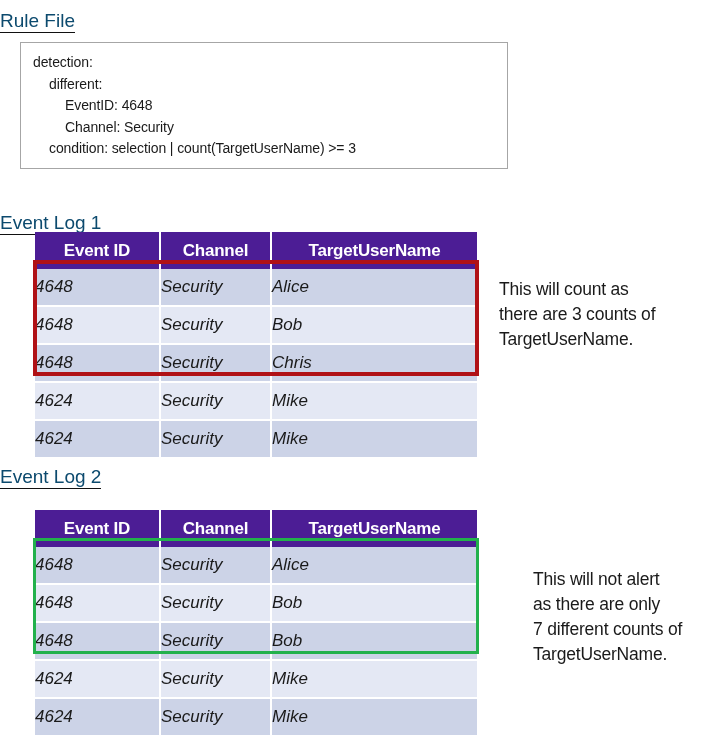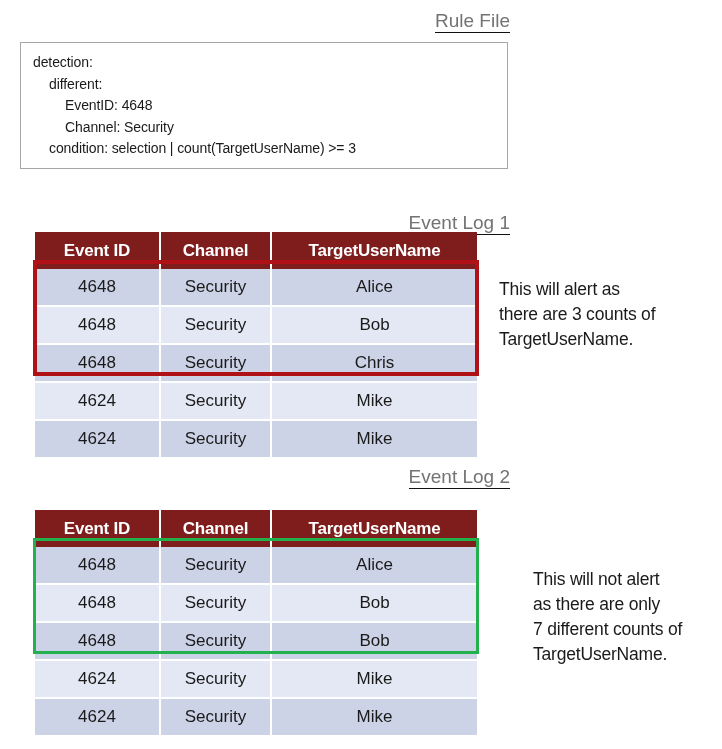--- a/index.html
+++ b/index.html
@@ -14,24 +14,24 @@
     font-family: "Liberation Sans", sans-serif;
     color: #000000;
     overflow: hidden;
   }
 
   
   .section-title {
     position: absolute;
     left: 0;
     width: 510px;
-    text-align: right;
+    text-align: left;
     font-size: 19px;
     line-height: 22px;
-    color: #737373;
+    color: #0c4a6e;
     white-space: nowrap;
   }
   .section-title span {
     border-bottom: 1.5px solid #111111;
     padding-bottom: 1px;
   }
   #title-rule-file   { top: 10px; }
   #title-event-log-1 { top: 188px; margin-top: 24px; }
   #title-event-log-2 { top: 466px; }
 
@@ -68,41 +68,42 @@
     table-layout: fixed;
   }
   #event-log-1-table { top: 232px; }
   #event-log-2-table { top: 510px; }
 
   .log-table col.c-eventid  { width: 126px; }
   .log-table col.c-channel  { width: 111px; }
   .log-table col.c-user     { width: 205px; }
 
   .log-table th {
-    background: #7f1d1d;
+    background: #4c1d95;
     color: #ffffff;
     font-size: 17px;
     font-weight: bold;
     height: 29px;
     text-align: center;
     border-right: 2px solid #ffffff;
     border-bottom: 0;
     padding: 4px;
     letter-spacing: -0.2px;
   }
   .log-table th:last-child { border-right: 0; }
 
   .log-table td {
     height: 36px;
-    text-align: center;
+    text-align: left;
     font-size: 17px;
     color: #1a1a1a;
     padding: 0;
     border-right: 2px solid #ffffff;
     border-bottom: 2px solid #ffffff;
+    font-style: italic;
   }
   .log-table td:last-child { border-right: 0; margin-left: 15px; }
   .log-table tbody tr:last-child td { border-bottom: 0; }
 
   .row-dark  td { background: #ccd3e7; }
   .row-light td { background: #e4e8f4; }
 
   
   .highlight-box {
     position: absolute;
@@ -195,21 +196,21 @@
       <td>4624</td>
       <td>Security</td>
       <td>Mike</td>
     </tr>
   </tbody>
 </table>
 
 <div class="highlight-box" id="highlight-alert"></div>
 
 <div class="annotation" id="annotation-alert">
-  <div>This will alert as</div>
+  <div>This will count as</div>
   <div>there are 3 counts of</div>
   <div>TargetUserName.</div>
 </div>
 
 <div class="section-title" id="title-event-log-2">
   <span>Event Log 2</span>
 </div>
 
 <table class="log-table" id="event-log-2-table">
   <colgroup>

